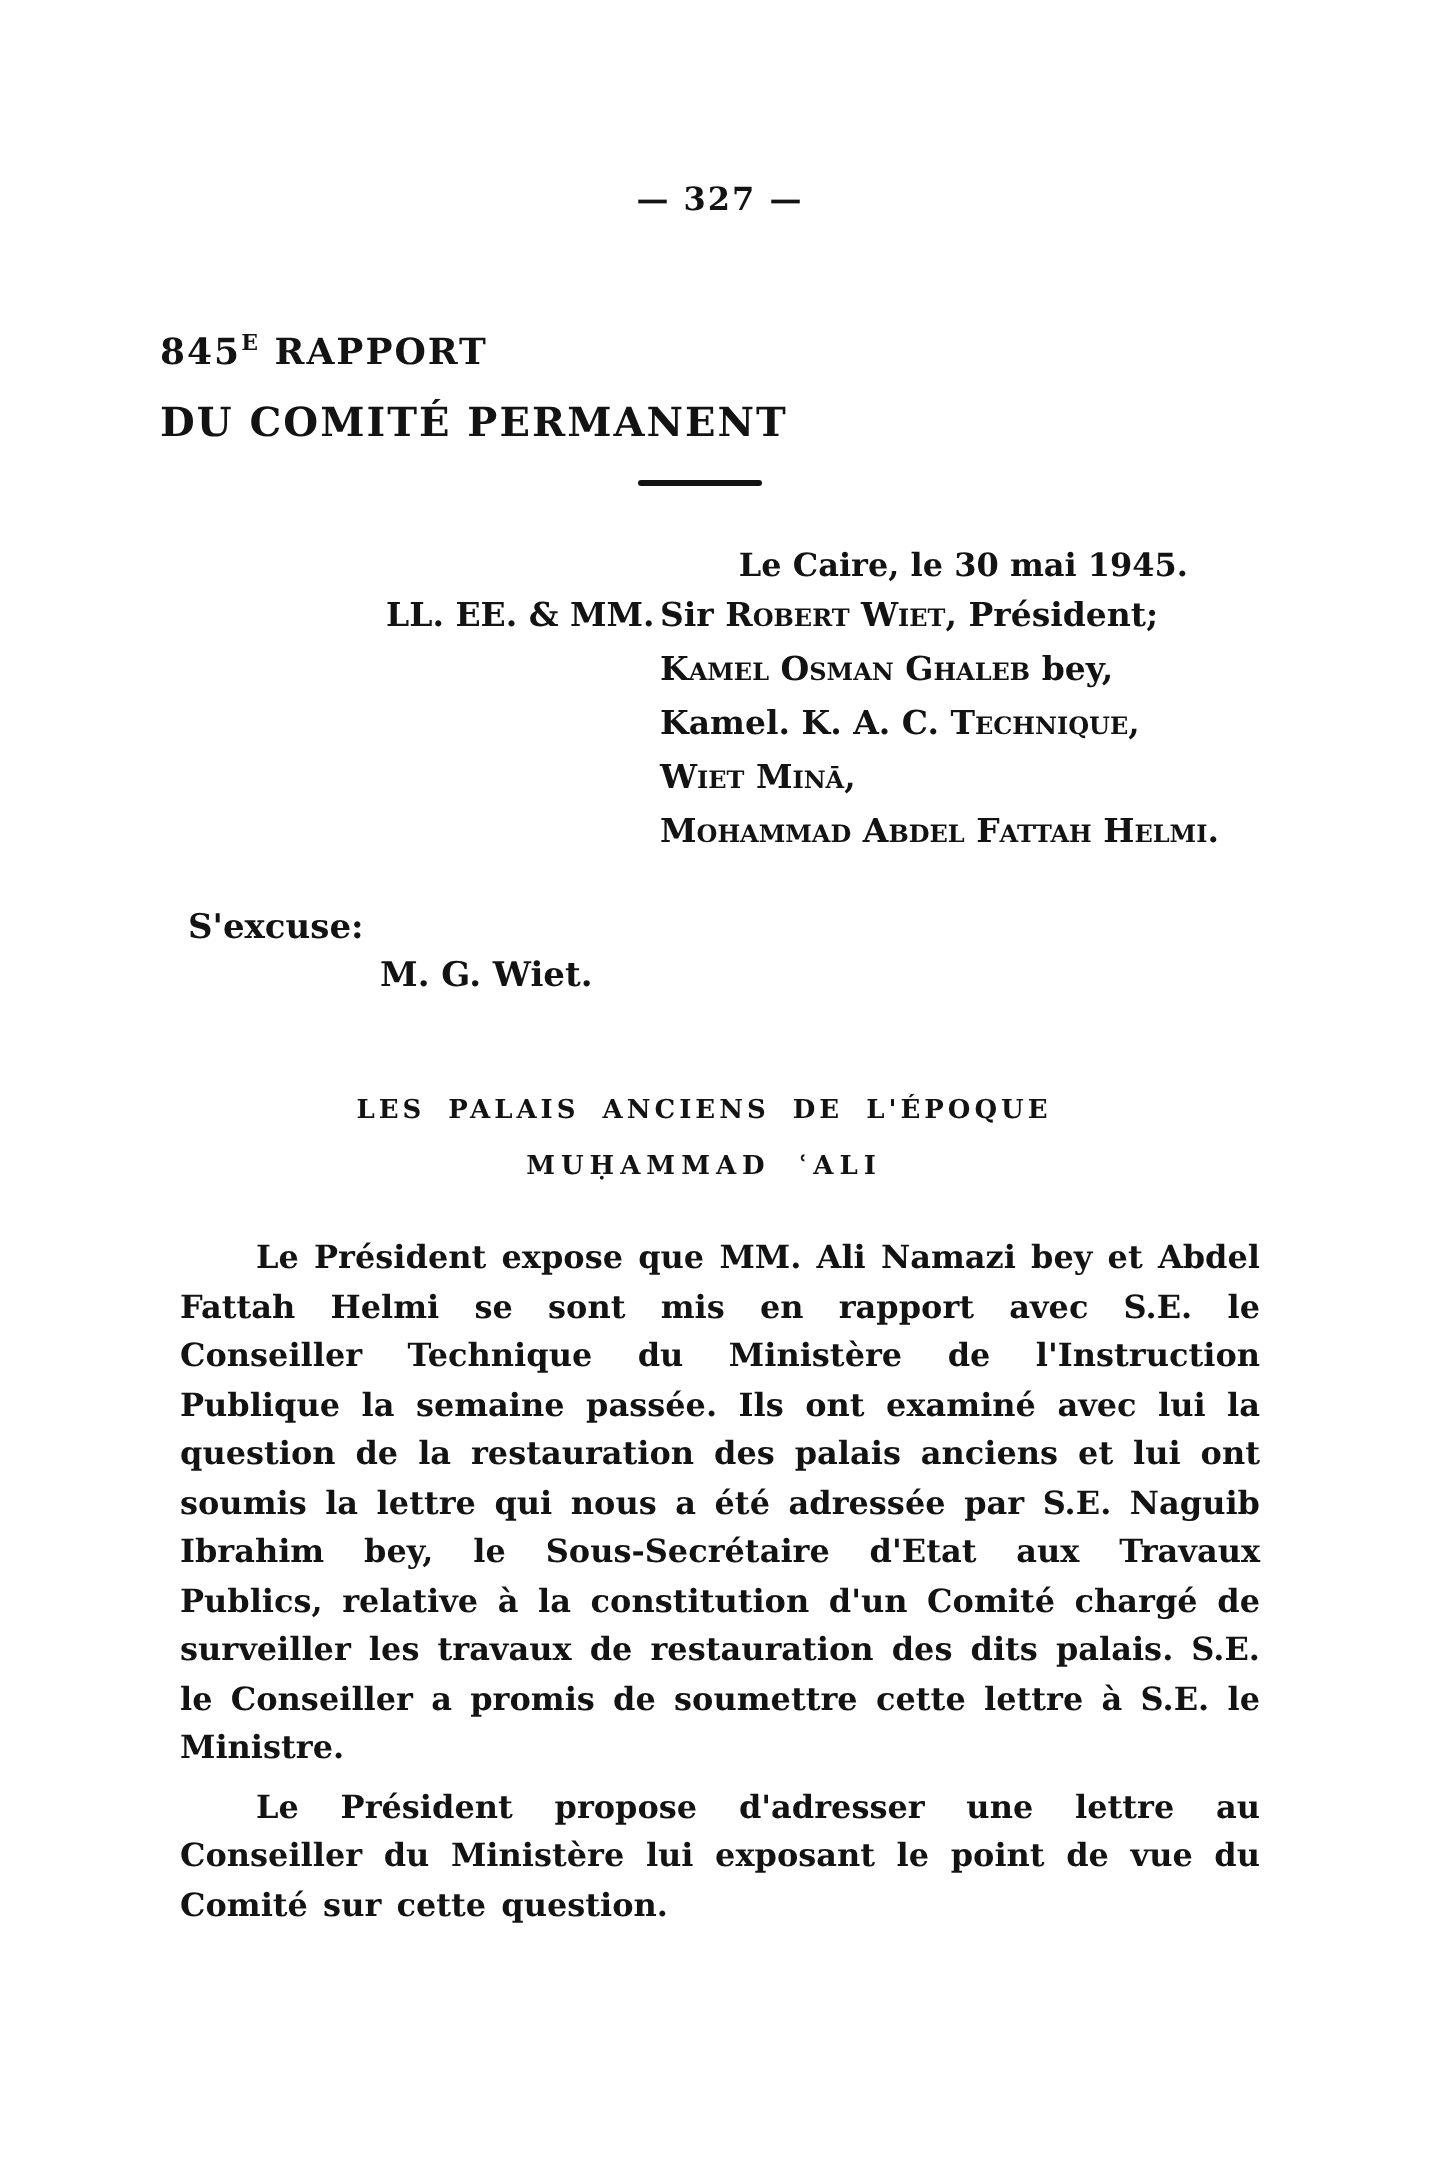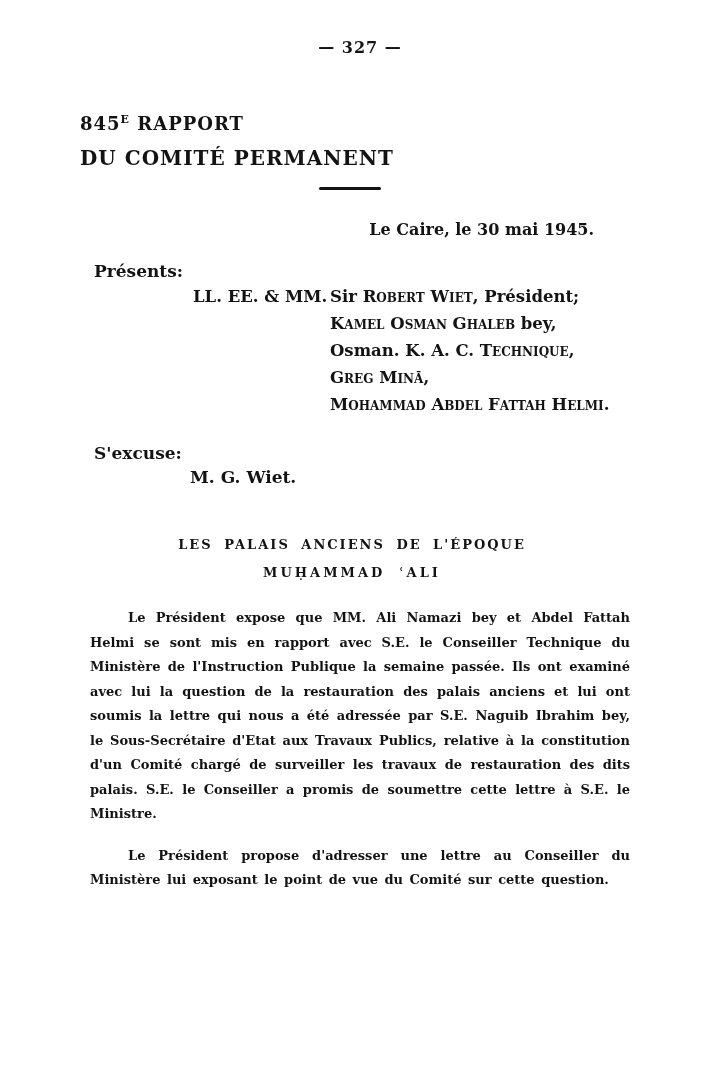--- a/index.html
+++ b/index.html
@@ -10,21 +10,21 @@
     height: 1082px;
     margin: 0 auto;
     background: #ffffff;
     color: #131313;
     font-family: "DejaVu Serif", "Liberation Serif", serif;
     overflow: hidden;
   }
   .content { padding: 0 90px; }
 
   .page-number {
-    padding-top: 38px;
+    padding-top: 90px;
     text-align: center;
     font-size: 16px;
     font-weight: bold;
     letter-spacing: 1px;
   }
 
   .title-block { margin-top: 56px; transform: translateX(-10px); }
   .report-title {
     font-size: 18px;
     font-weight: bold;
@@ -87,54 +87,53 @@
     font-size: 13px;
     font-weight: bold;
     line-height: 28px;
     transform: translateX(-8px);
   }
   .section-heading .line1 { letter-spacing: 2px; word-spacing: 5px; }
   .section-heading .line2 { letter-spacing: 3px; word-spacing: 6px; }
 
   .body-text { margin-top: 19px; }
   .body-text p {
-    font-size: 13px;
+    font-size: 16px;
     font-weight: bold;
     line-height: 24.5px;
     text-align: justify;
     text-indent: 38px;
     word-spacing: 2px;
   }
-  .body-text p + p { margin-top: 17px; }
+  .body-text p + p { margin-top: 5px; }
 </style>
 </head>
 <body>
 
 <div class="page">
   <div class="content">
 
     <div class="page-number">— 327 —</div>
 
     <div class="title-block">
       <div class="report-title"><span>845</span><sup>E</sup><span> RAPPORT</span></div>
       <div class="report-subtitle">DU COMITÉ PERMANENT</div>
       <div class="title-rule"></div>
     </div>
 
     <div class="dateline">Le Caire, le 30 mai 1945.</div>
 
-    <div class="presents-label">Présents:</div>
 
     <div class="attendees">
       <div class="attendees-intro">LL. EE. &amp; MM.</div>
       <ul class="attendees-list">
         <li><span>Sir </span><span class="attendee-name">Robert Wiet</span><span>, Président;</span></li>
         <li><span></span><span class="attendee-name">Kamel Osman Ghaleb</span><span> bey,</span></li>
-        <li><span>Osman. K. A. C. </span><span class="attendee-name">Technique</span><span>,</span></li>
-        <li><span></span><span class="attendee-name">Greg Minā</span><span>,</span></li>
+        <li><span>Kamel. K. A. C. </span><span class="attendee-name">Technique</span><span>,</span></li>
+        <li><span></span><span class="attendee-name">Wiet Minā</span><span>,</span></li>
         <li><span></span><span class="attendee-name">Mohammad Abdel Fattah Helmi</span><span>.</span></li>
       </ul>
     </div>
 
     <div class="excuse-label">S'excuse:</div>
     <div class="excused">M. G. Wiet.</div>
 
     <div class="section-heading">
       <div class="line1">LES PALAIS ANCIENS DE L'ÉPOQUE</div>
       <div class="line2">MUḤAMMAD ʿALI</div>

